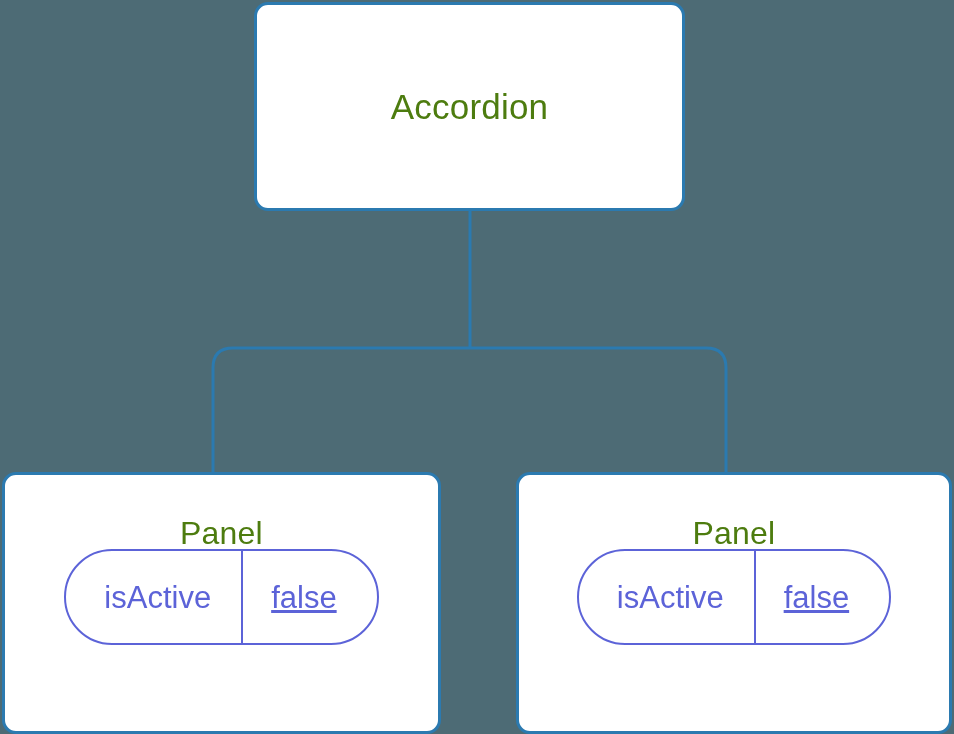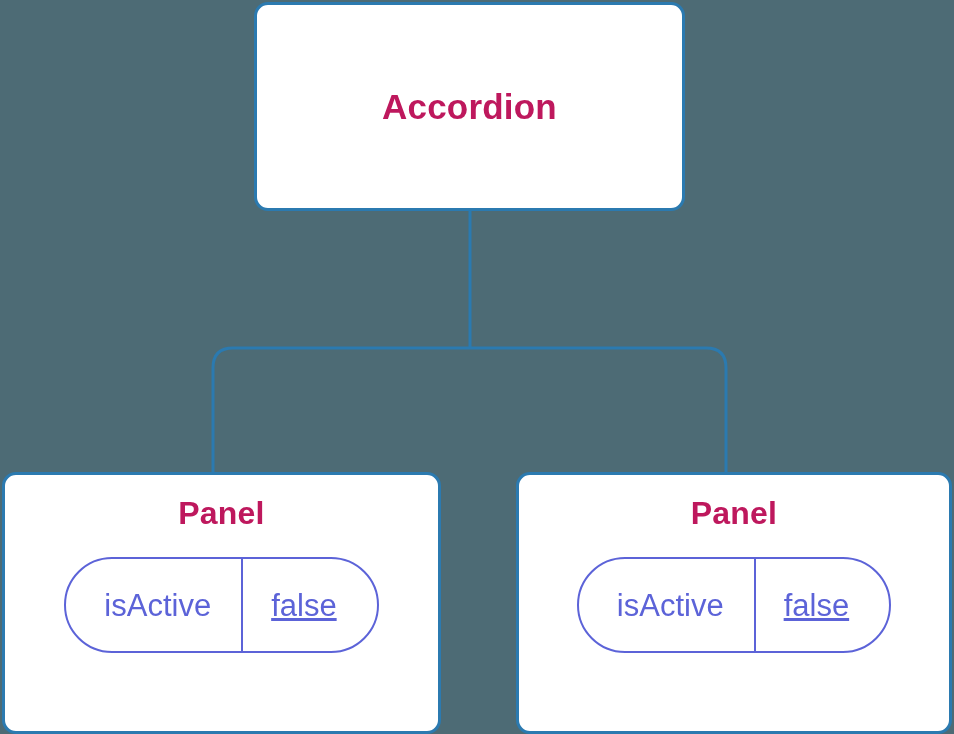--- a/index.html
+++ b/index.html
@@ -51,47 +51,46 @@
     height: 209px;
     justify-content: center;
   }
   #node-root .node-title {
     font-size: 35px;
   }
 
   
   .node-child {
     height: 262px;
-    padding-top: 22px;
+    padding-top: 42px;
   }
   #node-panel-0 {
     left: 2px;
     top: 472px;
     width: 439px;
   }
   #node-panel-1 {
     left: 516px;
     top: 472px;
     width: 436px;
   }
   .node-child .node-title {
     font-size: 32px;
   }
 
   .node-title {
-    color: #be185d;
-    font-weight: 700;
+    color: #4d7c0f;
+    font-weight: 400;
     letter-spacing: 0.2px;
     line-height: 1;
     white-space: nowrap;
   }
 
   
   .prop-pill {
-    margin-top: 28px;
     display: flex;
     align-items: stretch;
     border: 2px solid #5c63d8;
     border-radius: 999px;
     height: 92px;
     background: transparent;
     overflow: hidden;
   }
   .prop-key,
   .prop-value {

